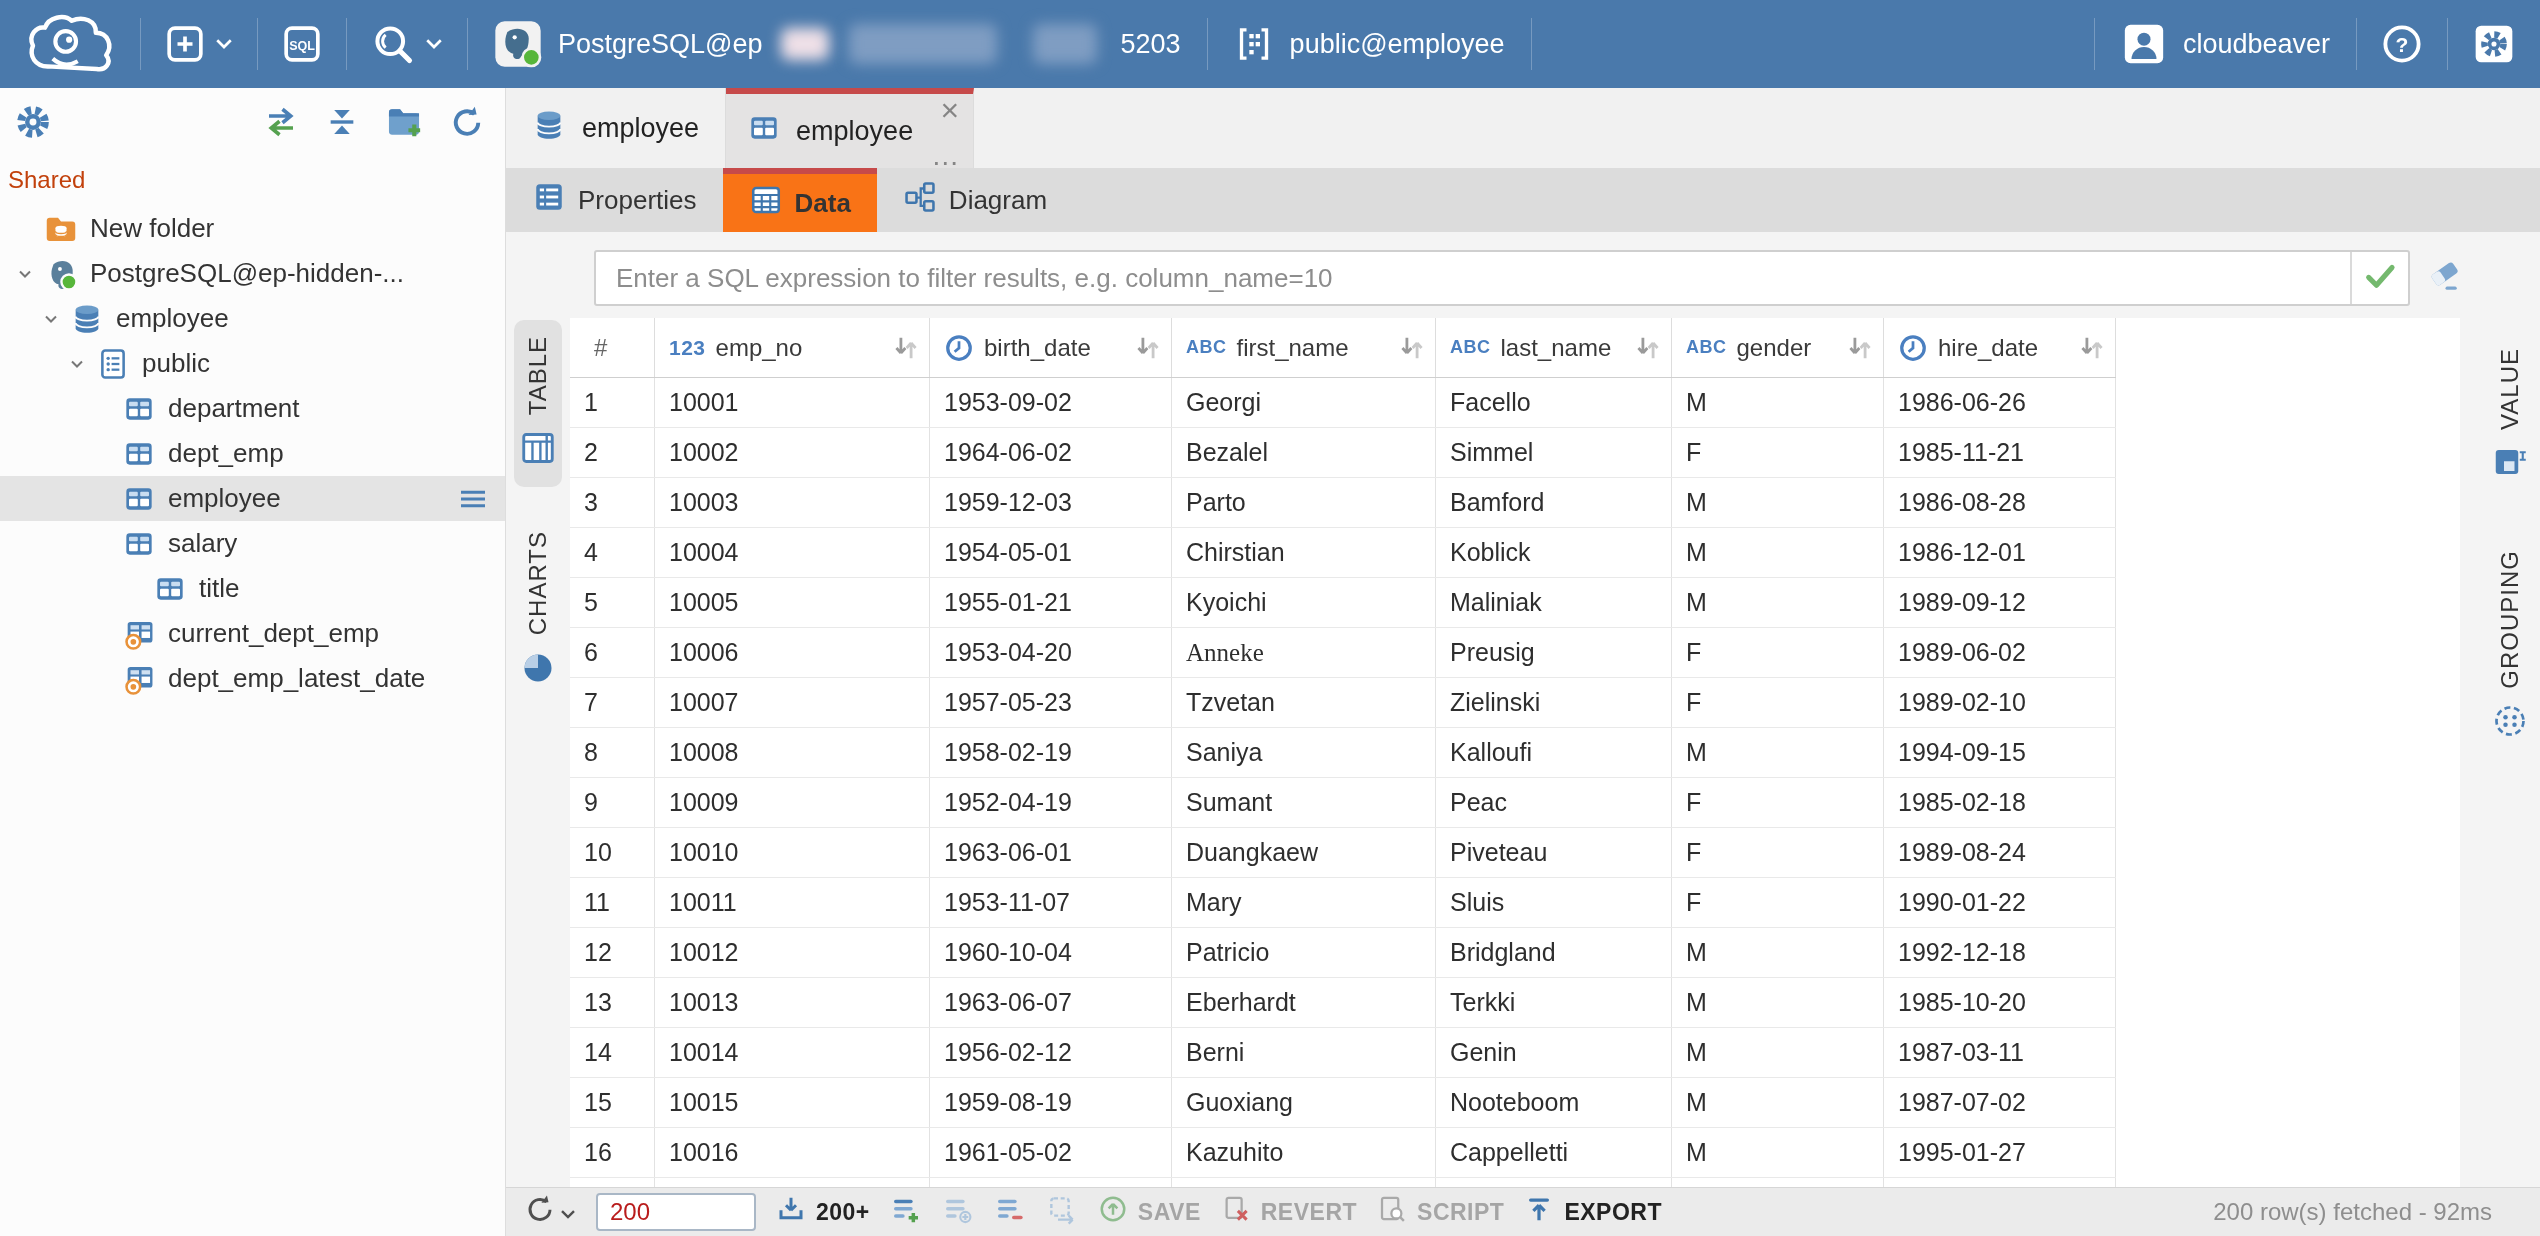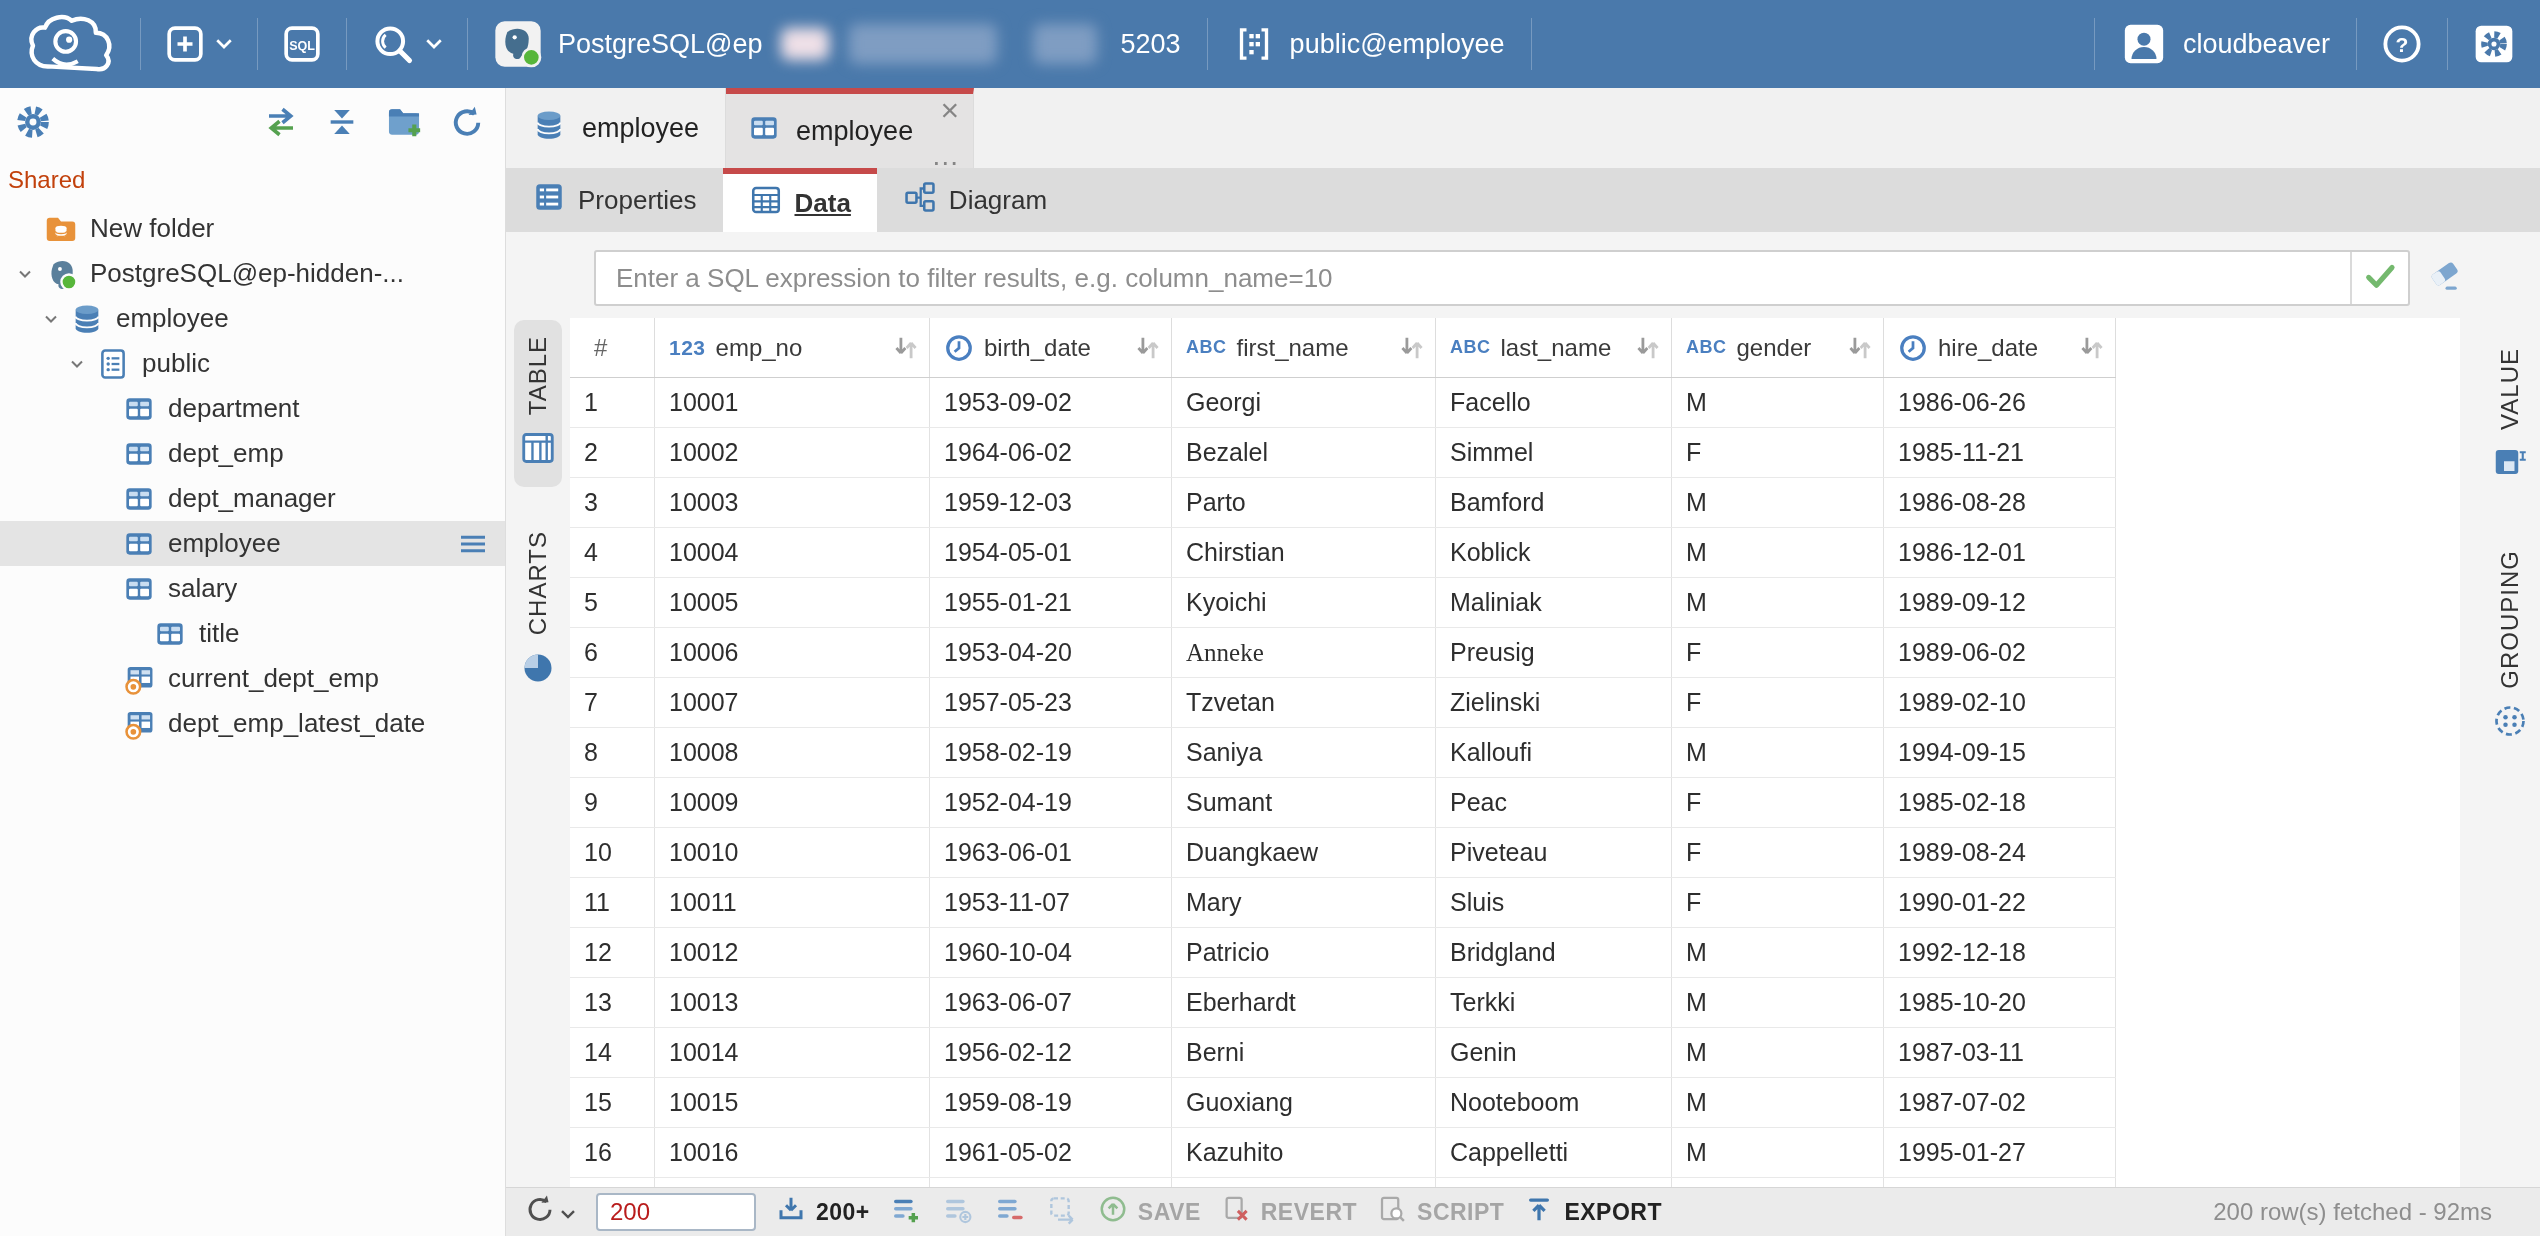--- a/index.html
+++ b/index.html
@@ -38,21 +38,21 @@
   
   .content{flex:1;display:flex;flex-direction:column;min-width:0;}
   .maintabs{height:80px;background:#f1f1f1;display:flex;align-items:stretch;flex:0 0 auto;}
   .mtab{display:flex;align-items:center;gap:16px;padding:0 26px;border-right:1px solid #dcdcdc;
         position:relative;font-size:27px;color:#222;box-sizing:border-box;}
   .mtab.active{background:#e4e3e3;border-top:6px solid #c64a4a;padding-right:60px;padding-left:22px;}
   .tab-close{position:absolute;top:0px;right:14px;font-size:32px;color:#858585;line-height:1;}
   .tab-more{position:absolute;bottom:-2px;right:14px;font-size:28px;color:#858585;line-height:1;}
   .subtabs{height:64px;background:#dcdcdc;display:flex;align-items:stretch;flex:0 0 auto;}
   .stab{display:flex;align-items:center;gap:12px;padding:0 26px;font-size:26px;color:#333;box-sizing:border-box;}
-  .stab.active{background:#ffffff;border-top:6px solid #c64a4a;font-weight:bold;padding-top:0;text-decoration:underline;}
+  .stab.active{background:#f97316;border-top:6px solid #c64a4a;font-weight:bold;padding-top:0;}
 
   .workarea{flex:1;display:flex;flex-direction:column;background:#f4f4f4;min-height:0;}
   .filter-row{display:flex;align-items:center;margin:18px 0 12px 88px;height:56px;flex:0 0 auto;}
   .filter-box{display:flex;align-items:stretch;width:1816px;height:56px;background:#fff;
               border:2px solid #cfcfcf;border-radius:3px;box-sizing:border-box;}
   .filter-input{flex:1;border:none;outline:none;font-size:26px;padding:0 20px;color:#333;
                 font-family:inherit;background:transparent;}
   .filter-input::placeholder{color:#8d8d8d;}
   .filter-apply{width:56px;border-left:2px solid #dadada;display:flex;align-items:center;justify-content:center;}
   .filter-erase{margin-left:16px;display:flex;align-items:center;}
@@ -334,34 +334,20 @@
                 <rect x="4.5" y="6.5" width="6.6" height="3.4" rx=".8" fill="#c9ddf1"></rect>
                 <rect x="12.9" y="6.5" width="6.6" height="3.4" rx=".8" fill="#c9ddf1"></rect>
                 <rect x="4.5" y="11.8" width="6.6" height="5.7" rx=".8" fill="#ffffff"></rect>
                 <rect x="12.9" y="11.8" width="6.6" height="5.7" rx=".8" fill="#ffffff"></rect>
               </svg>
             </span>
             <span class="tlabel">dept_emp</span>
             <span class="trow-menu"></span>
           </div>
 
-          <div class="tree-row" style="padding-left: 88px;">
-            <span class="chev"></span>
-            <span class="ticon">
-              <svg width="32" height="32" viewBox="0 0 24 24">
-                <rect x="2.5" y="4" width="19" height="16" rx="2.5" fill="#4a7fb5"></rect>
-                <rect x="4.5" y="6.5" width="6.6" height="3.4" rx=".8" fill="#c9ddf1"></rect>
-                <rect x="12.9" y="6.5" width="6.6" height="3.4" rx=".8" fill="#c9ddf1"></rect>
-                <rect x="4.5" y="11.8" width="6.6" height="5.7" rx=".8" fill="#ffffff"></rect>
-                <rect x="12.9" y="11.8" width="6.6" height="5.7" rx=".8" fill="#ffffff"></rect>
-              </svg>
-            </span>
-            <span class="tlabel">dept_manager</span>
-            <span class="trow-menu"></span>
-          </div>
 
           <div class="tree-row selected" style="padding-left: 88px;">
             <span class="chev"></span>
             <span class="ticon">
               <svg width="32" height="32" viewBox="0 0 24 24">
                 <rect x="2.5" y="4" width="19" height="16" rx="2.5" fill="#4a7fb5"></rect>
                 <rect x="4.5" y="6.5" width="6.6" height="3.4" rx=".8" fill="#c9ddf1"></rect>
                 <rect x="12.9" y="6.5" width="6.6" height="3.4" rx=".8" fill="#c9ddf1"></rect>
                 <rect x="4.5" y="11.8" width="6.6" height="5.7" rx=".8" fill="#ffffff"></rect>
                 <rect x="12.9" y="11.8" width="6.6" height="5.7" rx=".8" fill="#ffffff"></rect>

